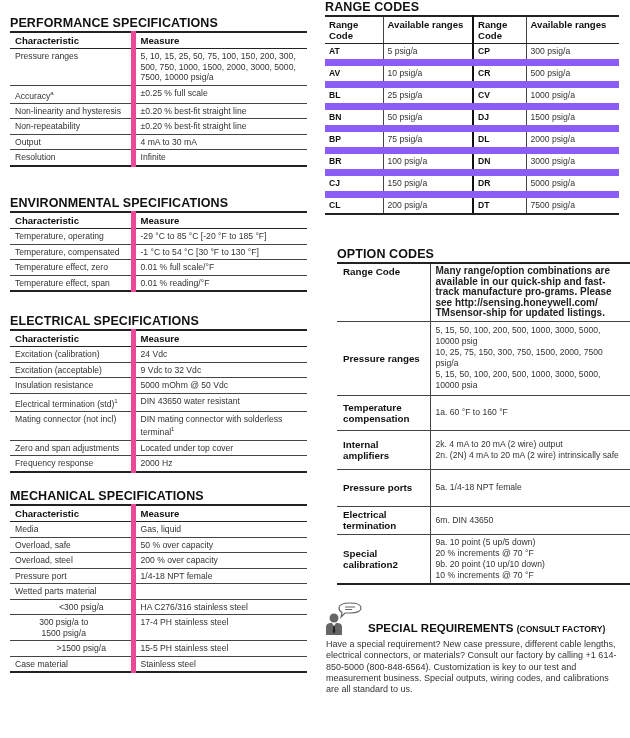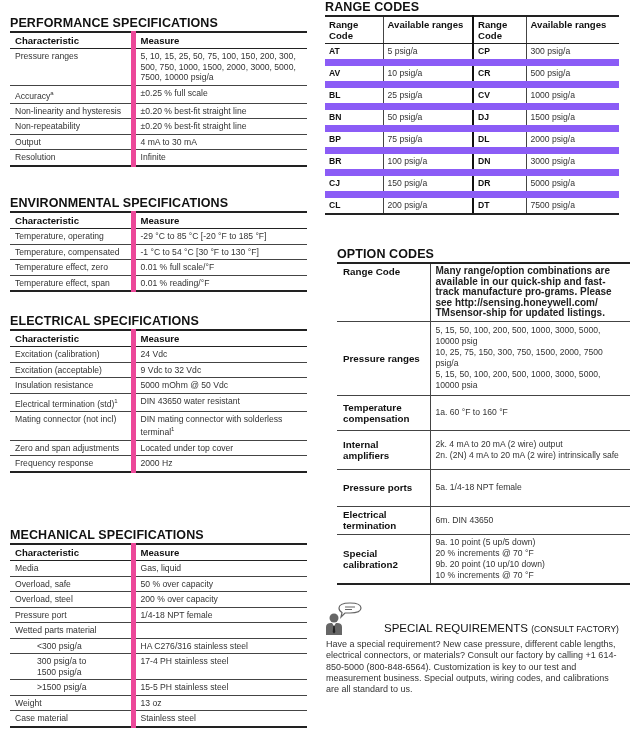--- a/index.html
+++ b/index.html
@@ -7,41 +7,41 @@
   body { font-family: "Liberation Sans", sans-serif; color: #2a2a2a; position: relative; }
 
   .section { position: absolute; }
   .sec-title { font-family: "Liberation Sans", sans-serif; font-weight: bold; font-size: 12.5px; color: #111; letter-spacing: 0.1px; height: 15px; line-height: 15px; }
 
   table.spec { border-collapse: collapse; width: 100%; font-size: 8.6px; color: #333; }
   table.spec th { text-align: left; font-weight: bold; font-size: 9.6px; color: #111; padding: 2px 5px 2px 5px; border-bottom: 1px solid #222; border-top: 2px solid #222; height: 15px; }
   table.spec td { padding: 2px 5px; border-bottom: 1px solid #444; vertical-align: top; line-height: 10.5px; }
   table.spec tr:last-child td { border-bottom: 2px solid #222; }
   table.spec .c1 { border-right: 5px solid #ec4899; }
-  table.spec .indent { padding-left: 27px; }
+  table.spec .indent { padding-left: 27px; text-align: center; }
 
   
   table.rc { border-collapse: collapse; width: 100%; font-size: 8.6px; color: #333; }
   table.rc th { text-align: left; vertical-align: top; font-weight: bold; font-size: 9.6px; color: #111; padding: 2px 4px; border-top: 2px solid #222; border-bottom: 1px solid #222; line-height: 11px; }
   table.rc td { padding: 2px 4px; border-bottom: 7px solid #8b5cf6; height: 15.5px; line-height: 11px; }
   table.rc tr:last-child td { border-bottom: 2px solid #222; }
   table.rc .code { font-weight: bold; color: #111; }
   table.rc .bl { border-right: 1px solid #444; }
   table.rc .thick { border-right: 2px solid #111; }
 
   
   table.oc { border-collapse: collapse; width: 100%; font-size: 8.6px; color: #333; }
   table.oc td { padding: 2px 5px; border-bottom: 1px solid #444; line-height: 11px; vertical-align: middle; }
   table.oc tr:first-child td { border-top: 2px solid #222; }
   table.oc tr:last-child td { border-bottom: 2px solid #222; }
   table.oc td.lbl { font-weight: bold; font-size: 9.8px; color: #111; width: 93px; border-right: 1px solid #444; padding-left: 6px; }
   table.oc td.note { font-weight: bold; font-size: 10px; line-height: 10.5px; color: #222; vertical-align: top; }
 
   .sr-head { display: flex; align-items: flex-end; }
-  .sr-title { font-weight: normal; font-size: 11.5px; color: #111; margin-left: 22px; margin-bottom: 2px; }
+  .sr-title { font-weight: bold; font-size: 11.5px; color: #111; margin-left: 6px; margin-bottom: 2px; }
   .sr-title .small { font-size: 8.5px; }
   .sr-body { font-size: 9px; line-height: 11.3px; color: #333; margin-top: 3px; }
 </style>
 </head>
 <body>
 
 <div class="section" style="left:10px; top:16px; width:297px;">
   <div class="sec-title">PERFORMANCE SPECIFICATIONS</div>
   <table class="spec">
     <colgroup>
@@ -150,21 +150,21 @@
           <td>Located under top cover</td>
         </tr>
     <tr>
           <td class="c1">Frequency response</td>
           <td>2000 Hz</td>
         </tr>
   </tbody>
     </table>
 </div>
 
-<div class="section" style="left:10px; top:528px; width:297px;">
+<div class="section" style="left:10px; top:489px; width:297px;">
   <div class="sec-title">MECHANICAL SPECIFICATIONS</div>
   <table class="spec">
     <colgroup>
         <col style="width:123px">
         <col>
       </colgroup>
     <tbody>
         <tr>
           <th class="c1">Characteristic</th>
           <th>Measure</th>
@@ -193,24 +193,20 @@
           <td class="c1 indent">&lt;300 psig/a</td>
           <td>HA C276/316 stainless steel</td>
         </tr>
     <tr>
           <td class="c1 indent" style="padding-right:40px">300 psig/a to 1500 psig/a</td>
           <td>17-4 PH stainless steel</td>
         </tr>
     <tr>
           <td class="c1 indent">&gt;1500 psig/a</td>
           <td>15-5 PH stainless steel</td>
-        </tr>
-    <tr>
-          <td class="c1">Weight</td>
-          <td>13 oz</td>
         </tr>
     <tr>
           <td class="c1">Case material</td>
           <td>Stainless steel</td>
         </tr>
   </tbody>
     </table>
 </div>
 
 <div class="section" style="left:325px; top:0; width:294px;">

